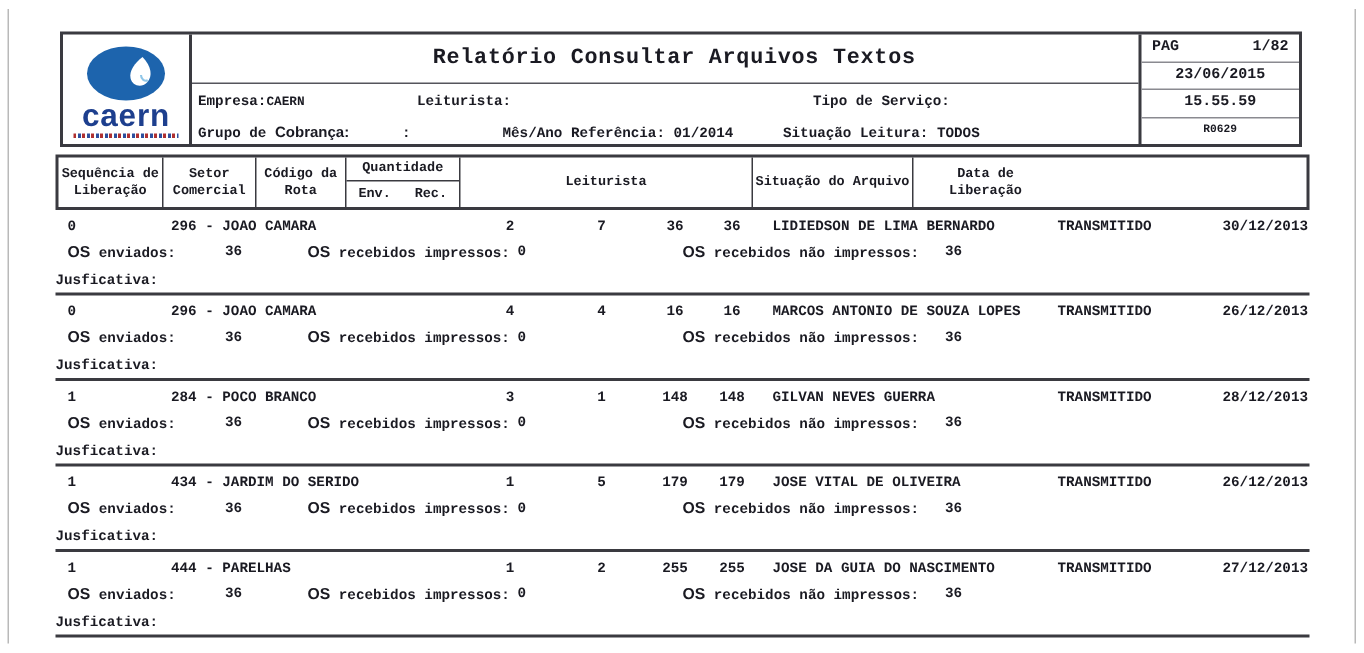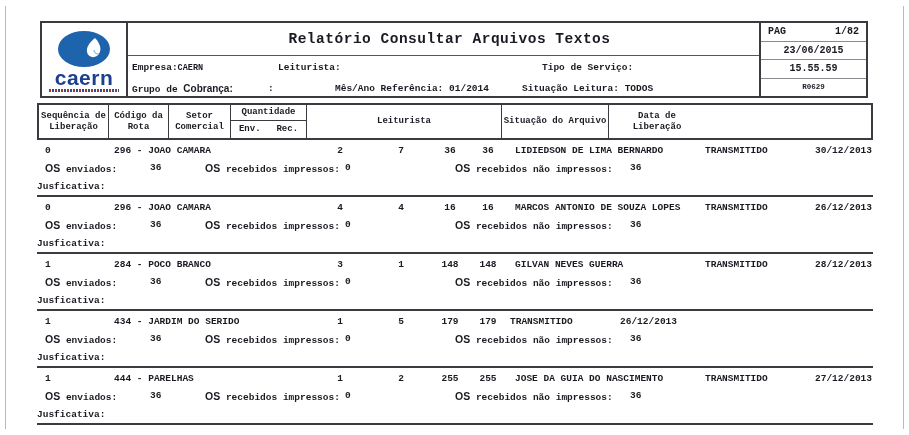--- a/index.html
+++ b/index.html
@@ -114,22 +114,22 @@
         <span>1/82</span>
       </div>
       <div class="pag-row">23/06/2015</div>
       <div class="pag-row">15.55.59</div>
       <div class="pag-row" id="pag-code">R0629</div>
     </div>
   </div>
 
   <div id="table-head">
     <div class="hcell w-seq">Sequência de Liberação</div>
+    <div class="hcell w-setor">Setor Comercial</div>
     <div class="hcell w-rota">Código da Rota</div>
-    <div class="hcell w-setor">Setor Comercial</div>
     <div class="hcell w-qtd" id="qtd-cell">
       <div id="qtd-top">Quantidade</div>
       <div id="qtd-sub">
         <span>Env.</span>
         <span>Rec.</span>
       </div>
     </div>
     <div class="hcell w-leit">Leiturista</div>
     <div class="hcell w-sit">Situação do Arquivo</div>
     <div class="hcell w-data">Data de Liberação</div>
@@ -207,20 +207,21 @@
     </div>
 
     <div class="block">
       <div class="main-line">
         <span class="c seq">1</span>
         <span class="c loc">434 - JARDIM DO SERIDO</span>
         <span class="c setor">1</span>
         <span class="c rota">5</span>
         <span class="c env">179</span>
         <span class="c rec">179</span>
+        <span class="c leit">JOSE VITAL DE OLIVEIRA</span>
         <span class="c sit">TRANSMITIDO</span>
         <span class="c data">26/12/2013</span>
       </div>
       <div class="sub-line">
         <span class="grp g1"><span class="os">OS</span> <span>enviados:</span></span>
         <span class="val v1">36</span>
         <span class="grp g2"><span class="os">OS</span> <span>recebidos impressos:</span></span>
         <span class="val v2">0</span>
         <span class="grp g3"><span class="os">OS</span> <span>recebidos não impressos:</span></span>
         <span class="val v3">36</span>

